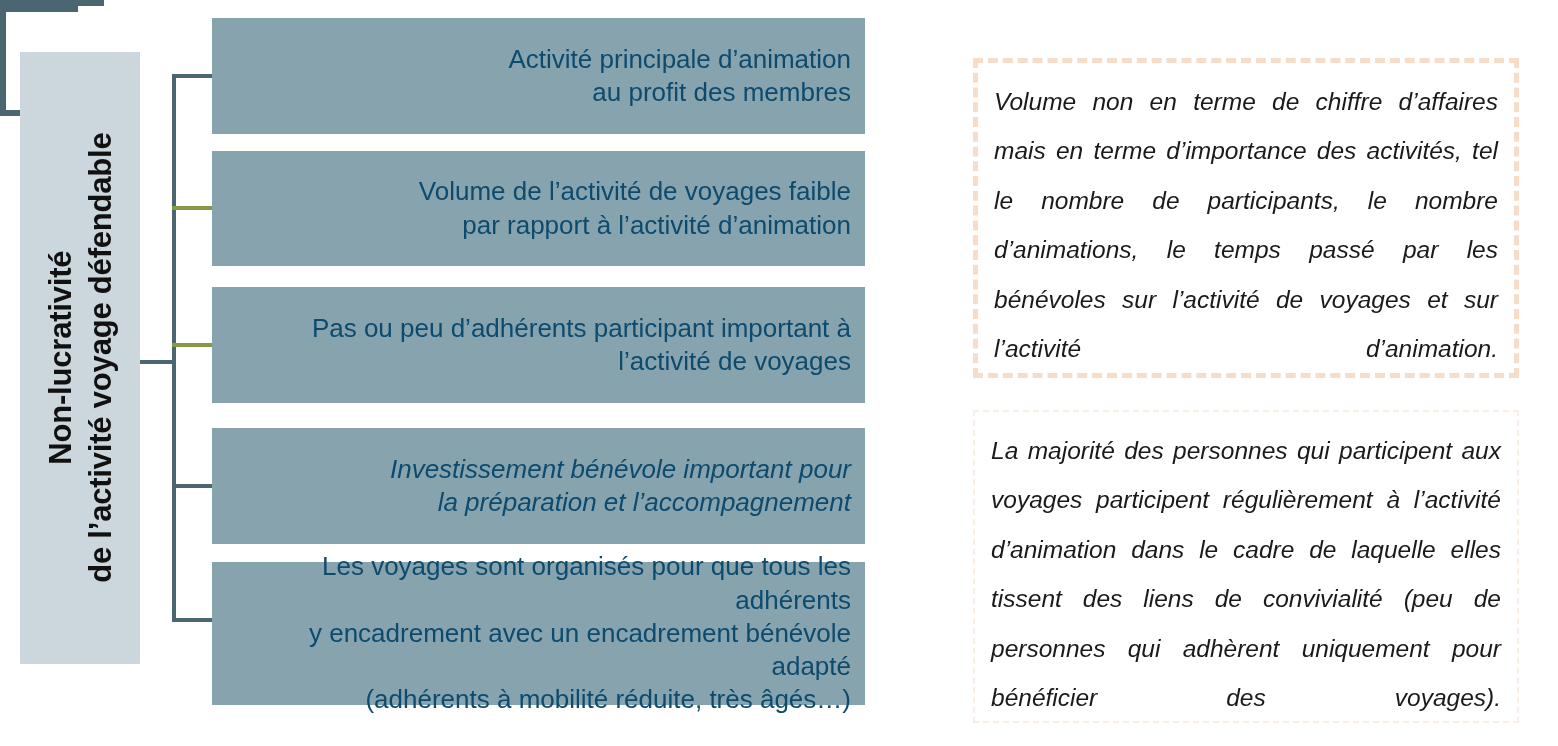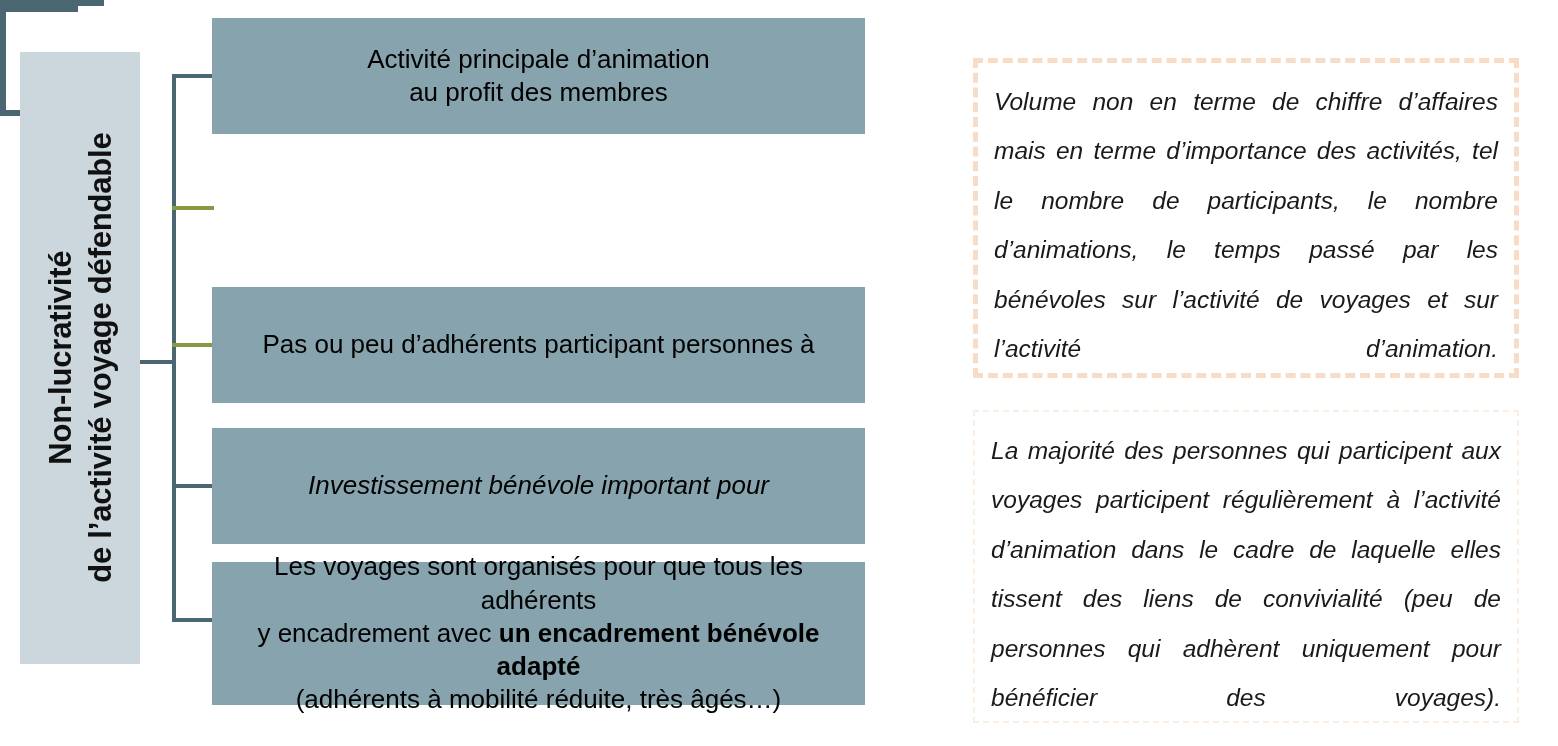--- a/index.html
+++ b/index.html
@@ -44,32 +44,32 @@
   }
   .left-panel-text .l1 { display: block; }
   .left-panel-text .l2 { display: block; }
 
   
   .pbox {
     position: absolute;
     left: 212px;
     width: 653px;
     background: #87a4ae;
-    color: #000000;
+    color: #0c4a6e;
     display: flex;
     align-items: center;
     justify-content: center;
-    text-align: center;
+    text-align: right;
     font-size: 26px;
     line-height: 1.28;
     padding: 0 14px;
     box-sizing: border-box;
   }
   .pbox .inner { width: 100%; }
-  .pbox b { font-weight: bold; }
+  .pbox b { font-weight: normal; }
 
   #pbox-1 { top: 18px;  height: 116px; }
   #pbox-2 { top: 151px; height: 115px; }
   #pbox-3 { top: 287px; height: 116px; }
   #pbox-4 { top: 428px; height: 116px; font-style: italic; }
   #pbox-5 { top: 562px; height: 143px; }
 
   
   .conn {
     position: absolute;
@@ -146,30 +146,38 @@
   <div class="conn" id="branch-4"></div>
   <div class="conn" id="branch-5"></div>
 
   <div class="pbox" id="pbox-1">
     <div class="inner">
       <div>Activité principale d’animation</div>
       <div>au profit des membres</div>
     </div>
   </div>
 
+  <div class="pbox" id="pbox-2">
+    <div class="inner">
+      <div>Volume de l’activité de voyages faible</div>
+      <div>par rapport à l’activité d’animation</div>
+    </div>
+  </div>
 
   <div class="pbox" id="pbox-3">
     <div class="inner">
-      <div>Pas ou peu d’adhérents participant personnes à</div>
+      <div>Pas ou peu d’adhérents participant important à</div>
+      <div>l’activité de voyages</div>
     </div>
   </div>
 
   <div class="pbox" id="pbox-4">
     <div class="inner">
       <div>Investissement bénévole important pour</div>
+      <div>la préparation et l’accompagnement</div>
     </div>
   </div>
 
   <div class="pbox" id="pbox-5">
     <div class="inner">
       <div>Les voyages sont organisés pour que tous les adhérents</div>
       <div><span>y encadrement avec </span><b>un encadrement bénévole adapté</b></div>
       <div>(adhérents à mobilité réduite, très âgés…)</div>
     </div>
   </div>

